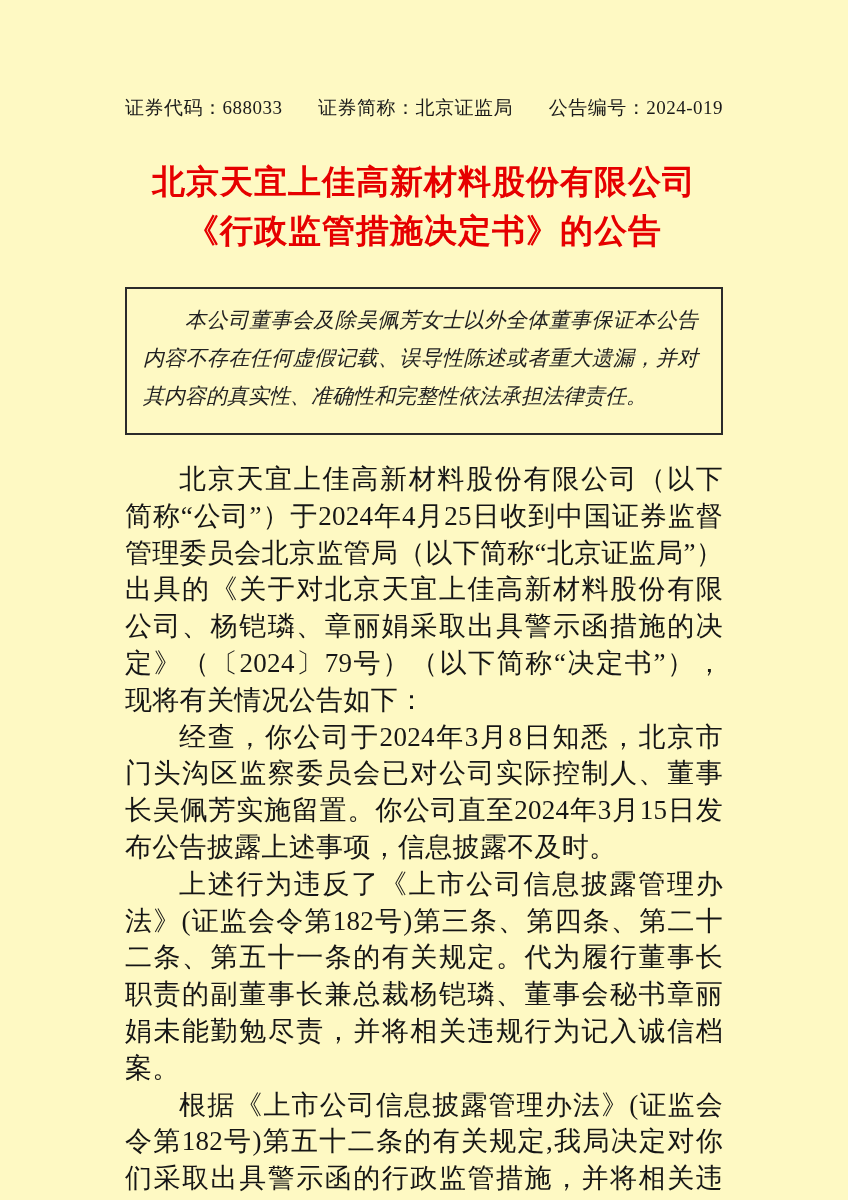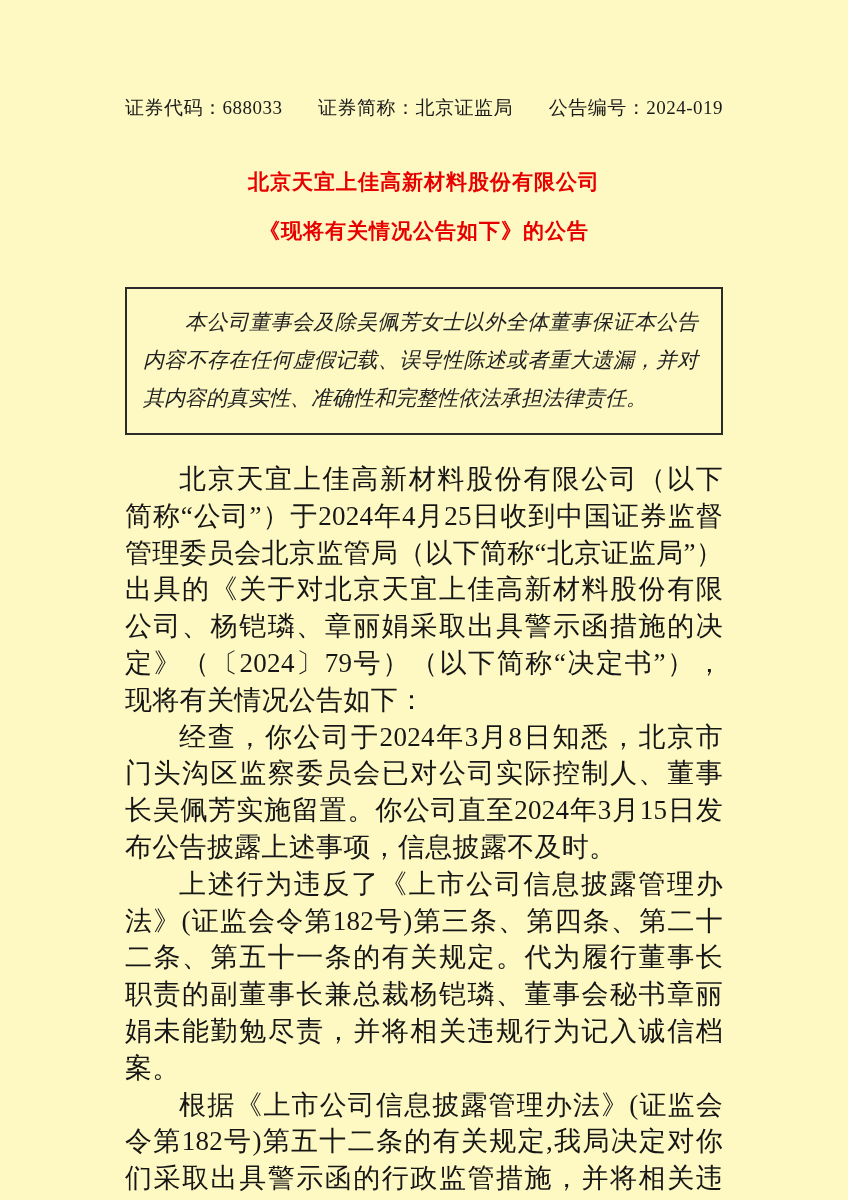--- a/index.html
+++ b/index.html
@@ -25,35 +25,36 @@
     align-items: baseline;
     font-size: 19px;
     letter-spacing: 0.5px;
     white-space: nowrap;
   }
   .title-block {
     margin-top: 36px;
     text-align: center;
     font-family: "Liberation Sans", sans-serif;
     font-weight: bold;
-    font-size: 21px;
+    font-size: 33px;
     line-height: 49px;
     color: #e60000;
     letter-spacing: 1px;
   }
   .disclaimer-box {
     margin-top: 32px;
     border: 2px solid #2b2b2b;
     box-sizing: border-box;
     padding: 14px 23px 16px 16px;
     font-style: italic;
     font-size: 21px;
     line-height: 38px;
     text-align: justify;
     color: #222222;
+    font-family: Liberation Mono, monospace;
   }
   .disclaimer-box p {
     margin: 0;
     text-indent: 2em;
   }
   .body-block {
     margin-top: 26px;
   }
   .body-block p {
     margin: 0;
@@ -75,21 +76,21 @@
 <div class="page">
 
   <div class="doc-header">
     <span>证券代码：688033</span>
     <span>证券简称：北京证监局</span>
     <span>公告编号：2024-019</span>
   </div>
 
   <div class="title-block" style="color: rgb(230, 0, 0);">
     <div>北京天宜上佳高新材料股份有限公司</div>
-    <div>《现将有关情况公告如下》的公告</div>
+    <div>《行政监管措施决定书》的公告</div>
   </div>
 
   <div class="disclaimer-box">
     <p>本公司董事会及除吴佩芳女士以外全体董事保证本公告内容不存在任何虚假记载、误导性陈述或者重大遗漏，并对其内容的真实性、准确性和完整性依法承担法律责任。</p>
   </div>
 
   <div class="body-block" id="body-paragraphs">
       <p>北京天宜上佳高新材料股份有限公司（以下简称“公司”）于2024年4月25日收到中国证券监督管理委员会北京监管局（以下简称“北京证监局”）出具的《关于对北京天宜上佳高新材料股份有限公司、杨铠璘、章丽娟采取出具警示函措施的决定》（〔2024〕79号）（以下简称“决定书”），现将有关情况公告如下：</p>
       <p>经查，你公司于2024年3月8日知悉，北京市门头沟区监察委员会已对公司实际控制人、董事长吴佩芳实施留置。你公司直至2024年3月15日发布公告披露上述事项，信息披露不及时。</p>
       <p>上述行为违反了《上市公司信息披露管理办法》(证监会令第182号)第三条、第四条、第二十二条、第五十一条的有关规定。代为履行董事长职责的副董事长兼总裁杨铠璘、董事会秘书章丽娟未能勤勉尽责，并将相关违规行为记入诚信档案。</p>

